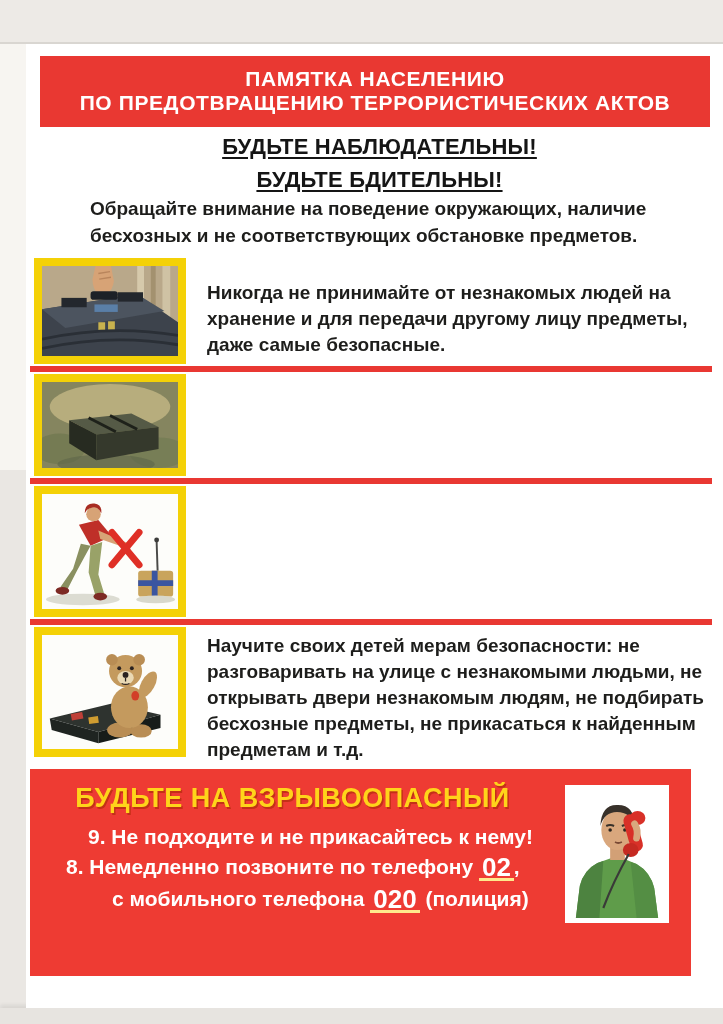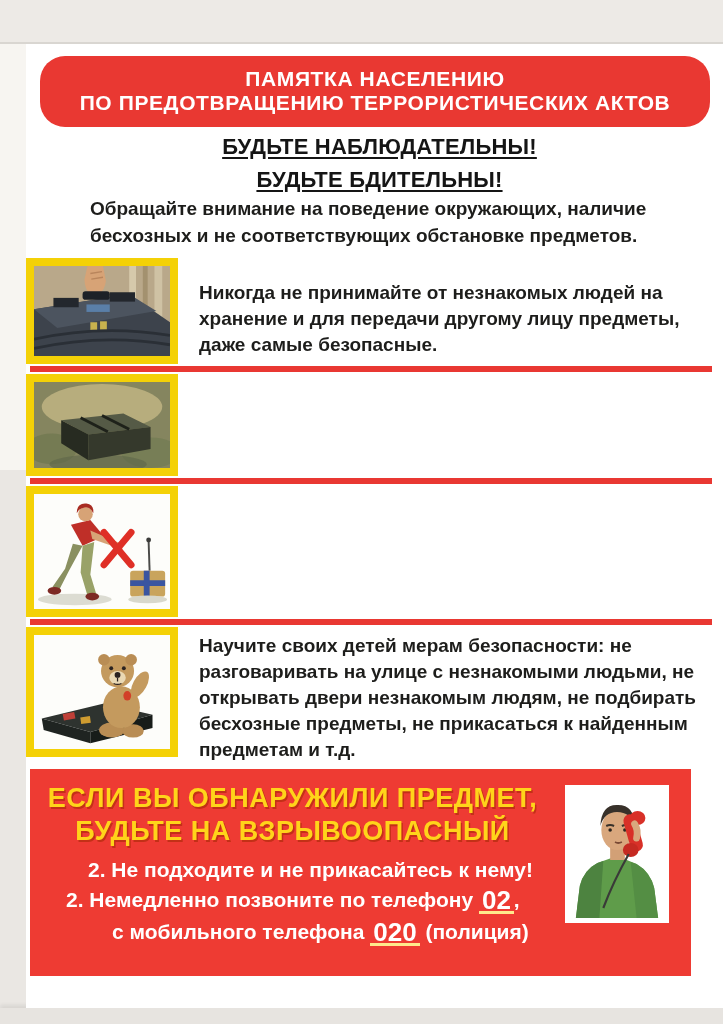--- a/index.html
+++ b/index.html
@@ -10,35 +10,35 @@
     color:#1d1d1b;
   }
   .scan-top{position:absolute;top:0;left:0;right:0;height:42px;background:#edeae6;border-bottom:2px solid #d9d6d1;}
   .scan-left{position:absolute;left:0;top:470px;bottom:0;width:26px;background:#eae7e3;}
   .scan-bottom{position:absolute;left:0;right:0;bottom:0;height:16px;background:#e7e4e0;box-shadow:0 -3px 4px rgba(0,0,0,.08);}
   .paper{position:absolute;top:44px;left:26px;right:0;bottom:16px;background:#ffffff;}
 
   .banner{
     margin:12px 13px 0 14px;background:#e93832;color:#ffffff;
     text-align:center;font-weight:bold;font-size:21px;line-height:24px;
-    letter-spacing:.6px;padding:11px 4px 12px 4px;border-radius:25px;
+    letter-spacing:.6px;padding:11px 4px 12px 4px;
   }
 
   .sect{margin:7px 18px 0 28px;}
   .sect h2{
     margin:0 0 2px 0;font-size:22px;font-weight:bold;color:#151515;
     text-decoration:underline;text-underline-offset:3px;letter-spacing:.2px;text-align:center;
   }
   .sect p{
     margin:0 0 0 36px;font-size:19px;font-weight:bold;line-height:27px;
     white-space:pre-line;
   }
 
   .rows{margin-top:9px;}
-  .row{display:flex;align-items:flex-start;}
+  .row{display:flex;align-items:flex-start;padding-left:8px;}
   .imgbox{
     flex:none;width:136px;background:#fff;border:8px solid #f4d106;
     box-shadow:0 0 0 1px #e8c400 inset;
   }
   .imgbox svg{display:block;width:100%;height:100%;}
   .r1 .imgbox{height:90px;}
   .r2 .imgbox{height:86px;}
   .r3 .imgbox{height:115px;}
   .r4 .imgbox{height:114px;}
   .rtext{
@@ -203,27 +203,26 @@
 разговаривать на улице с незнакомыми людьми, не
 открывать двери незнакомым людям, не подбирать
 бесхозные предметы, не прикасаться к найденным
 предметам и т.д.</div>
     </div>
 
   </div>
 
   <div class="footer">
     <div class="ftitle">
-      <div>ЕСЛИ ВЫ ОБНАРУЖИЛИ ПРЕДМЕТ,</div>
       <div>БУДЬТЕ НА ВЗРЫВООПАСНЫЙ</div>
     </div>
 
     <div class="fitems">
-      <div class="fline fl1">2. Не подходите и не прикасайтесь к нему!</div>
-      <div class="fline fl2"><span>2. Немедленно позвоните по телефону </span><span class="phone">02</span><span>,</span></div>
+      <div class="fline fl1">9. Не подходите и не прикасайтесь к нему!</div>
+      <div class="fline fl2"><span>8. Немедленно позвоните по телефону </span><span class="phone">02</span><span>,</span></div>
       <div class="fline fl3"><span>с мобильного телефона </span><span class="phone">020</span><span>  (полиция)</span></div>
 
     </div>
 
     <div class="manbox">
       <svg viewBox="0 0 96 128" preserveAspectRatio="none">
         <rect x="0" y="0" width="96" height="128" fill="#ffffff"></rect>
         <path d="M6,128 L10,96 Q14,80 28,73 L48,66 L68,74 Q82,82 86,98 L90,128 Z" fill="#5f9c4a"></path>
         <path d="M6,128 L10,96 Q14,80 28,73 L34,71 L30,128 Z" fill="#4d8340"></path>
         <path d="M90,128 L86,98 Q82,82 68,74 L62,72 L68,128 Z" fill="#548e44"></path>

